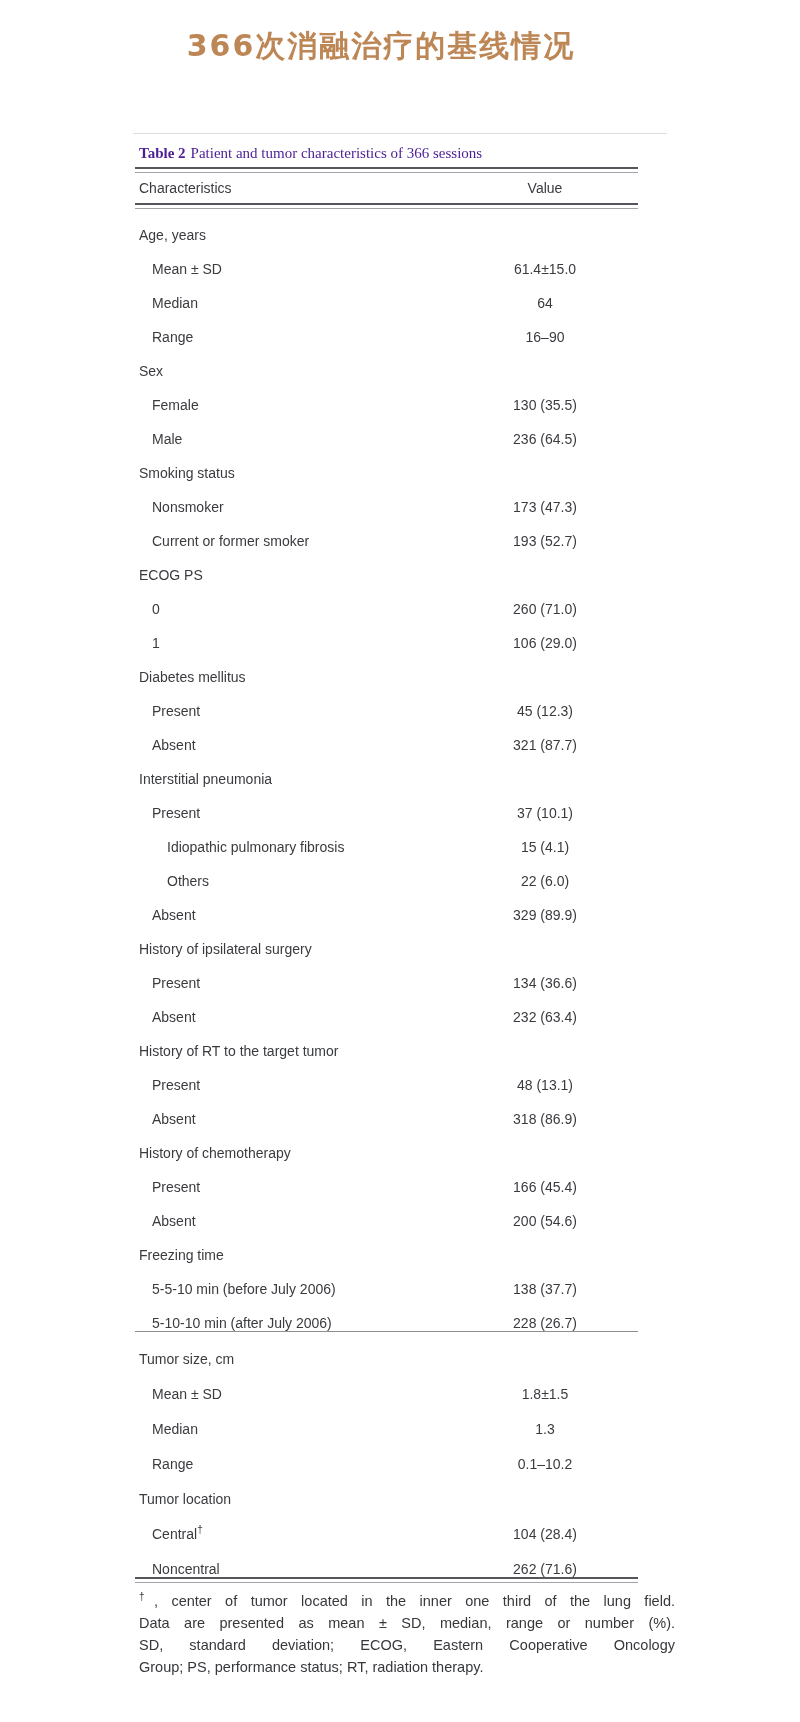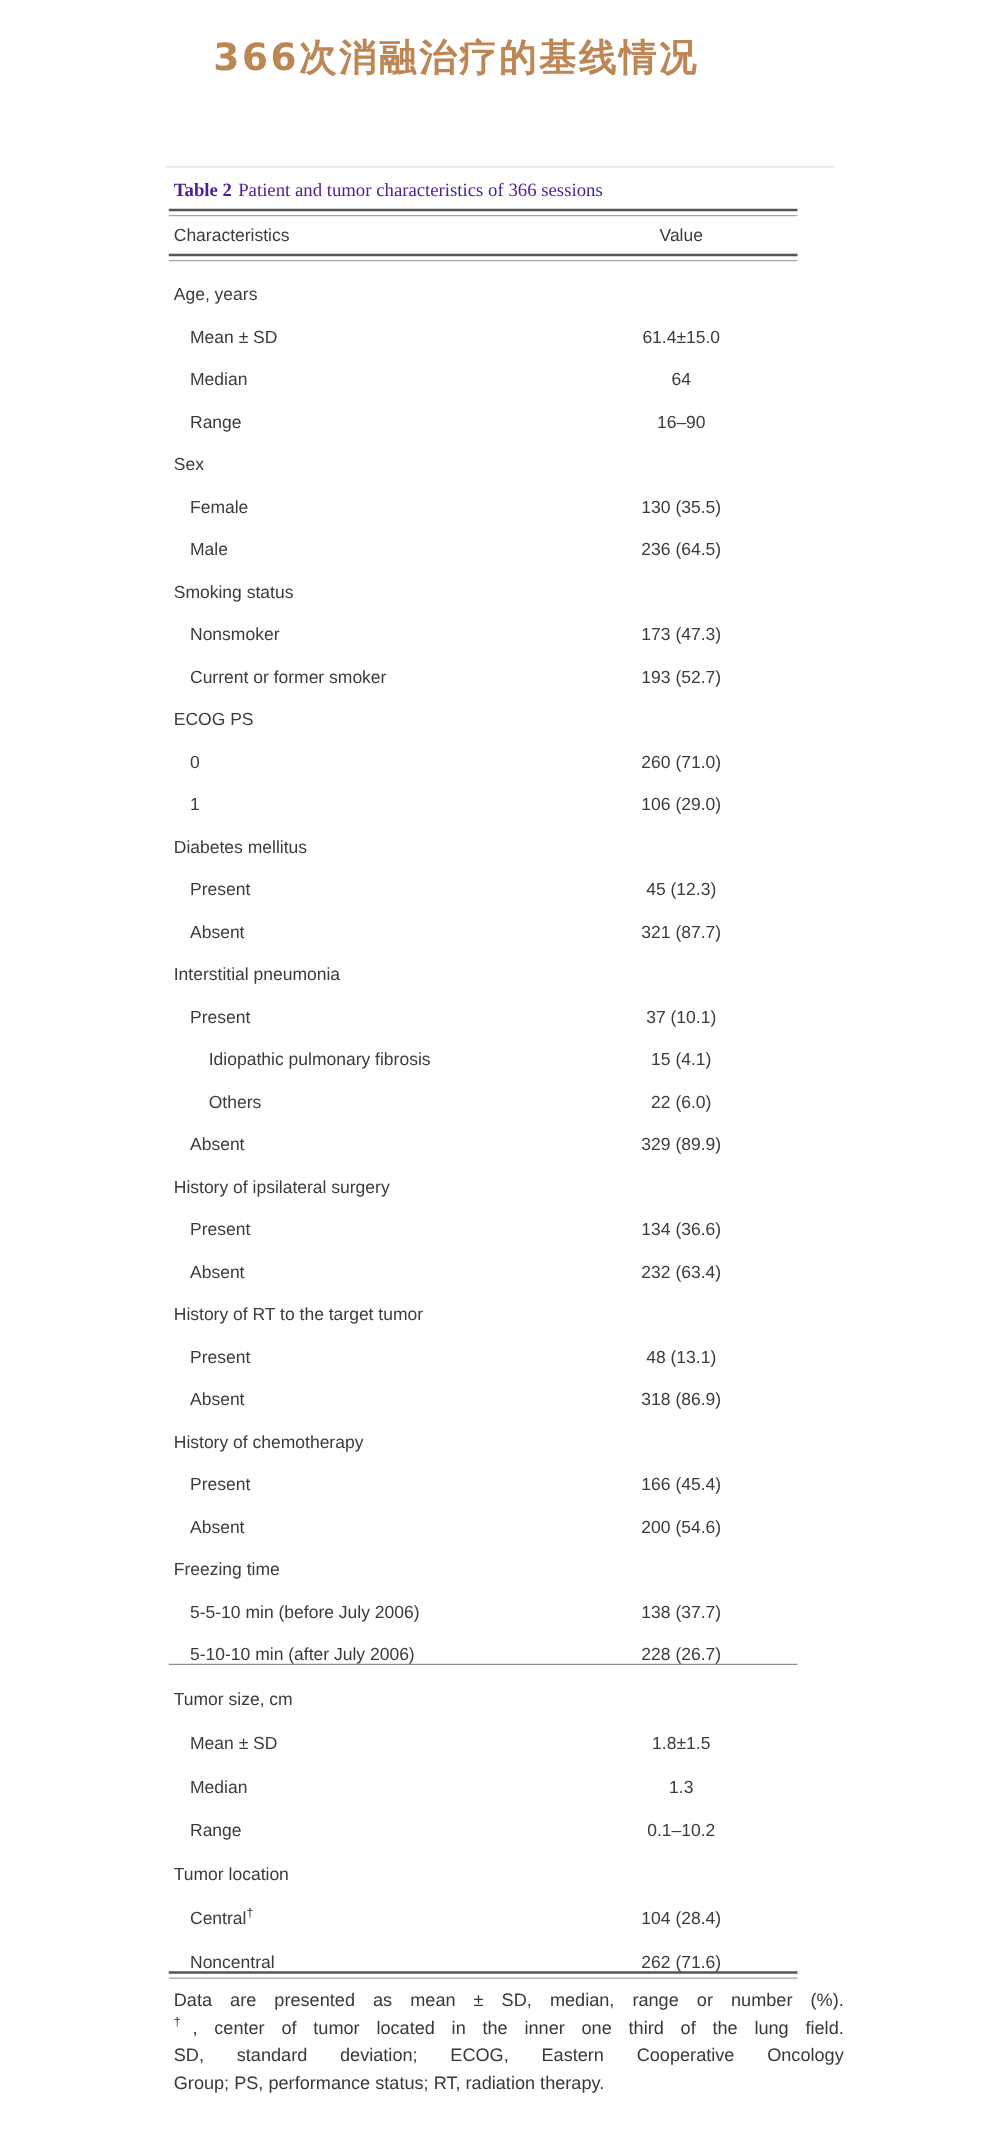--- a/index.html
+++ b/index.html
@@ -1,21 +1,21 @@
 <!DOCTYPE html>
 <html><head>
 <meta charset="utf-8">
 <style>
   html,body { margin:0; padding:0; background:#ffffff; }
   .page {
     position:relative; width:800px; height:1722px; background:#ffffff;
     font-family:"Liberation Sans", sans-serif; color:#3a3b3f; overflow:hidden;
   }
   .title {
-    position:absolute; top:26px; left:0; width:730px; margin:0;
+    position:absolute; top:26px; left:16px; width:730px; margin:0;
     text-align:center; font-family:"DejaVu Sans", sans-serif;
     font-size:30px; font-weight:bold; color:#bd8655; letter-spacing:2px;
   }
   .scan-topline {
     position:absolute; top:133px; left:133px; width:534px; height:0;
     border-top:1px solid #dedede;
   }
   .table-wrap { position:absolute; top:140px; left:135px; width:503px; }
   .caption {
     height:27px; padding-left:4px; box-sizing:border-box;
@@ -227,19 +227,19 @@
         </div>
         <div class="trow">
           <div class="cell label ind1">Noncentral</div>
           <div class="cell value">262 (71.6)</div>
         </div>
       </div>
 
     <div class="rule-heavy"></div>
 
     <div id="footnotes" class="footnotes">
+        <div class="fn-line"><sup>†</sup>, center of tumor located in the inner one third of the lung field.</div>
         <div class="fn-line">Data are presented as mean ± SD, median, range or number (%).</div>
-        <div class="fn-line"><sup>†</sup>, center of tumor located in the inner one third of the lung field.</div>
         <div class="fn-line">SD, standard deviation; ECOG, Eastern Cooperative Oncology</div>
         <div class="fn-line last">Group; PS, performance status; RT, radiation therapy.</div>
       </div>
   </div>
 </div>
 
 </body></html>

